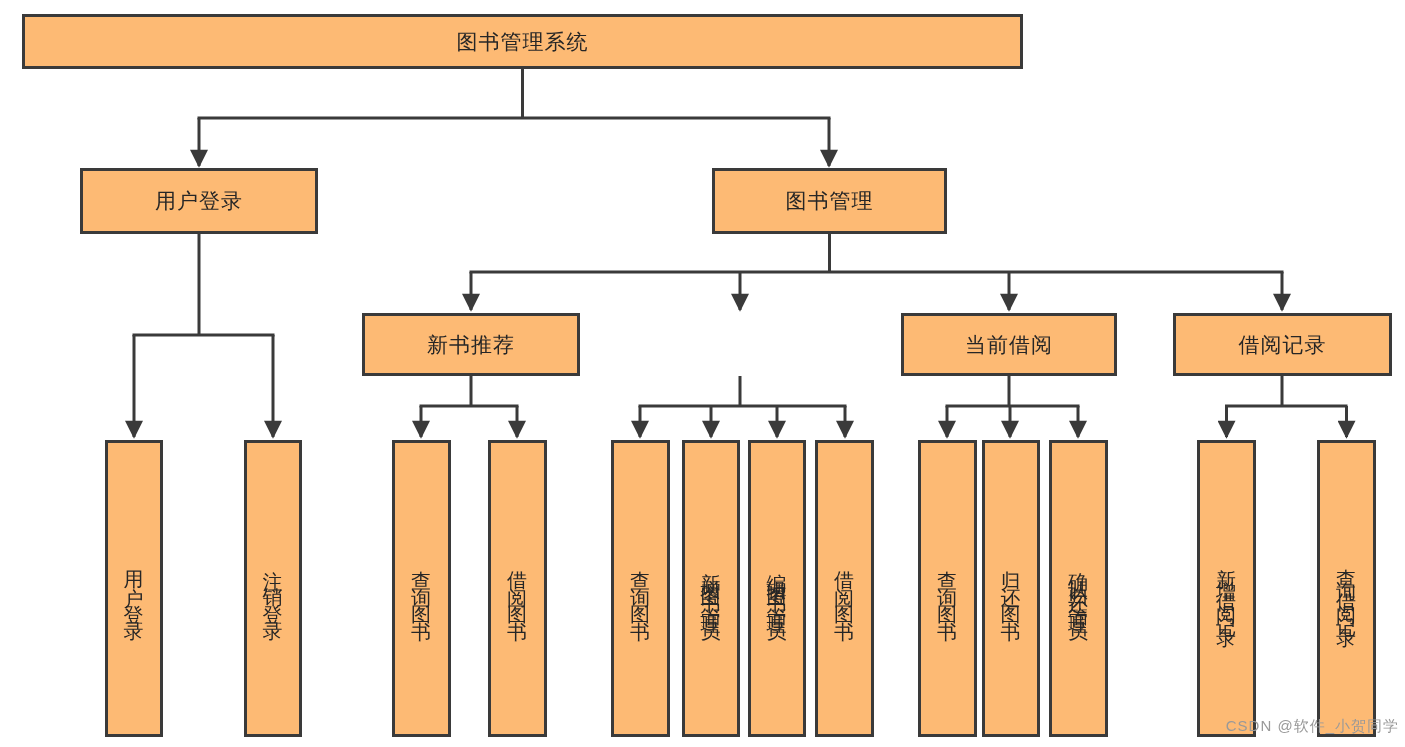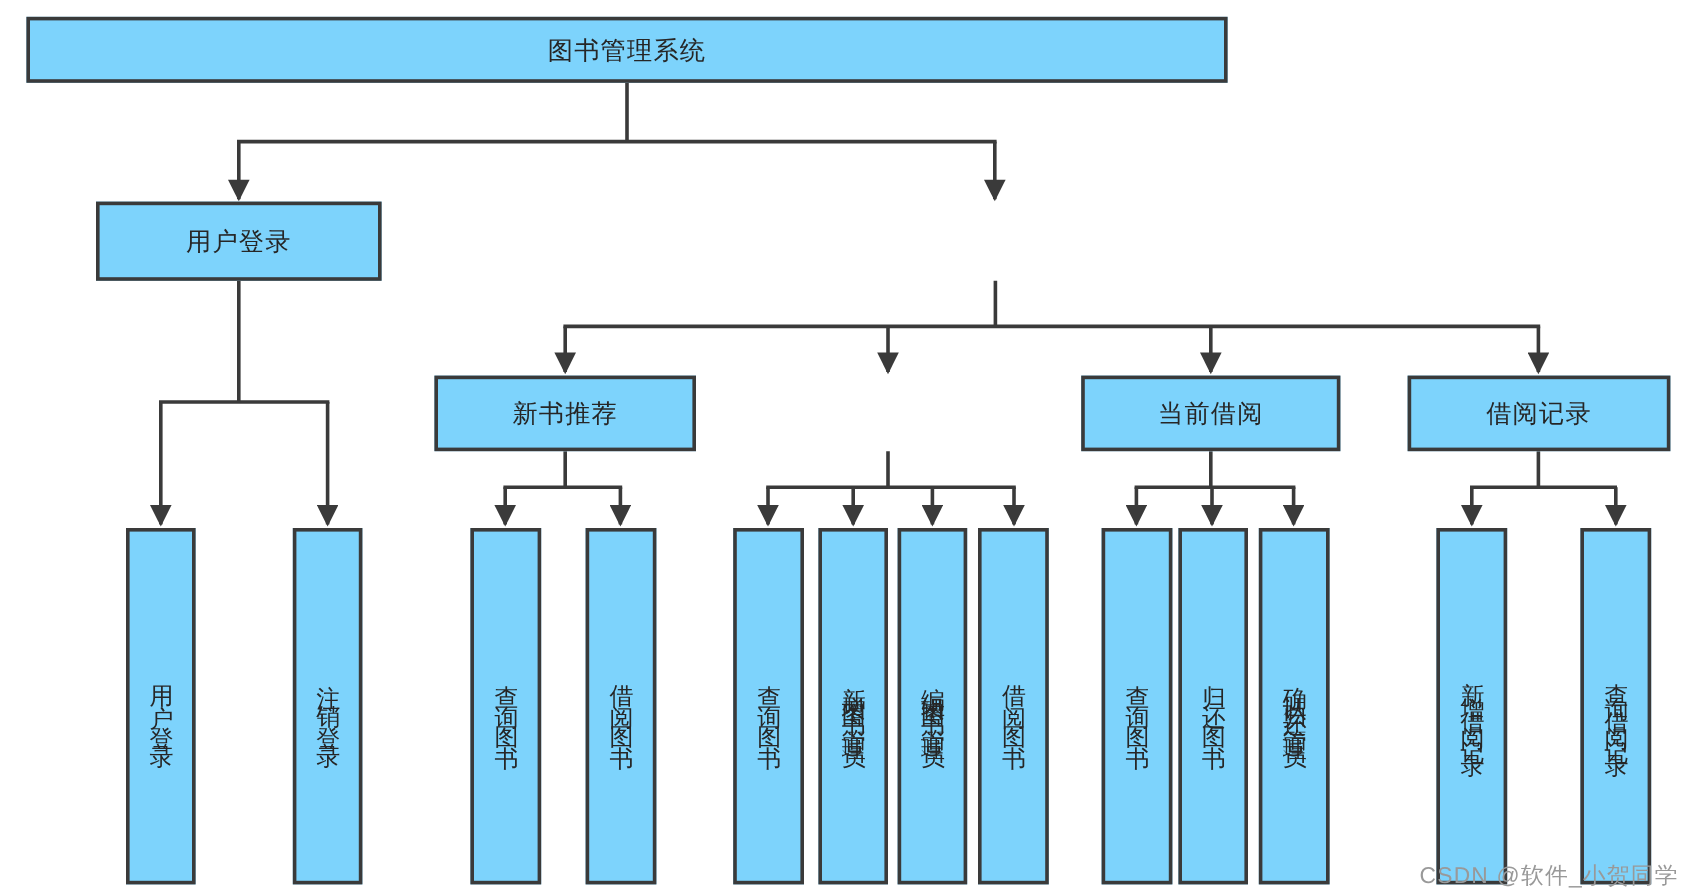--- a/index.html
+++ b/index.html
@@ -13,21 +13,21 @@
   }
   #wires {
     position: absolute;
     left: 0; top: 0;
     width: 1405px; height: 747px;
   }
   .box {
     position: absolute;
     box-sizing: border-box;
     border: 3px solid #3a3a3a;
-    background: #7dd3fc;
+    background: #fdba74;
     display: flex;
     align-items: center;
     justify-content: center;
     color: #262626;
     font-size: 21px;
     letter-spacing: 1px;
     text-align: center;
   }
   .vbox {
     writing-mode: vertical-rl;
@@ -35,21 +35,21 @@
     letter-spacing: 17px;
     font-size: 20px;
     line-height: 1;
   }
   .vbox.long { letter-spacing: 7px; }
   .vbox.mid  { letter-spacing: 12px; }
   #watermark {
     position: absolute;
     right: 6px;
     top: 717px;
-    font-size: 19px;
+    font-size: 15px;
     color: #999999;
     letter-spacing: 1px;
     white-space: nowrap;
   }
 </style>
 </head>
 <body>
 
 <div id="canvas">
 
@@ -99,20 +99,21 @@
         <path d="M1282,376 V406 M1225,406 H1347.5"></path>
         <path d="M1226.5,406 V437" marker-end="url(#arrow)"></path>
         <path d="M1346.5,406 V437" marker-end="url(#arrow)"></path>
       </g>
     </g>
   </svg>
 
   <div class="box" style="left:22px; top:14px; width:1001px; height:55px;">图书管理系统</div>
 
   <div class="box" style="left:80px; top:168px; width:238px; height:66px;">用户登录</div>
+  <div class="box" style="left:712px; top:168px; width:235px; height:66px;">图书管理</div>
 
   <div class="box" style="left:362px; top:313px; width:218px; height:63px;">新书推荐</div>
   <div class="box" style="left:901px; top:313px; width:216px; height:63px;text-align:center;">当前借阅</div>
   <div class="box" style="left:1173px; top:313px; width:219px; height:63px;">借阅记录</div>
 
   <div class="box vbox" style="left:105px; top:440px; width:58px; height:297px;">用户登录</div>
   <div class="box vbox" style="left:244px; top:440px; width:58px; height:297px;">注销登录</div>
 
   <div class="box vbox" style="left:392px; top:440px; width:59px; height:297px;">查询图书</div>
   <div class="box vbox" style="left:488px; top:440px; width:59px; height:297px;">借阅图书</div>

